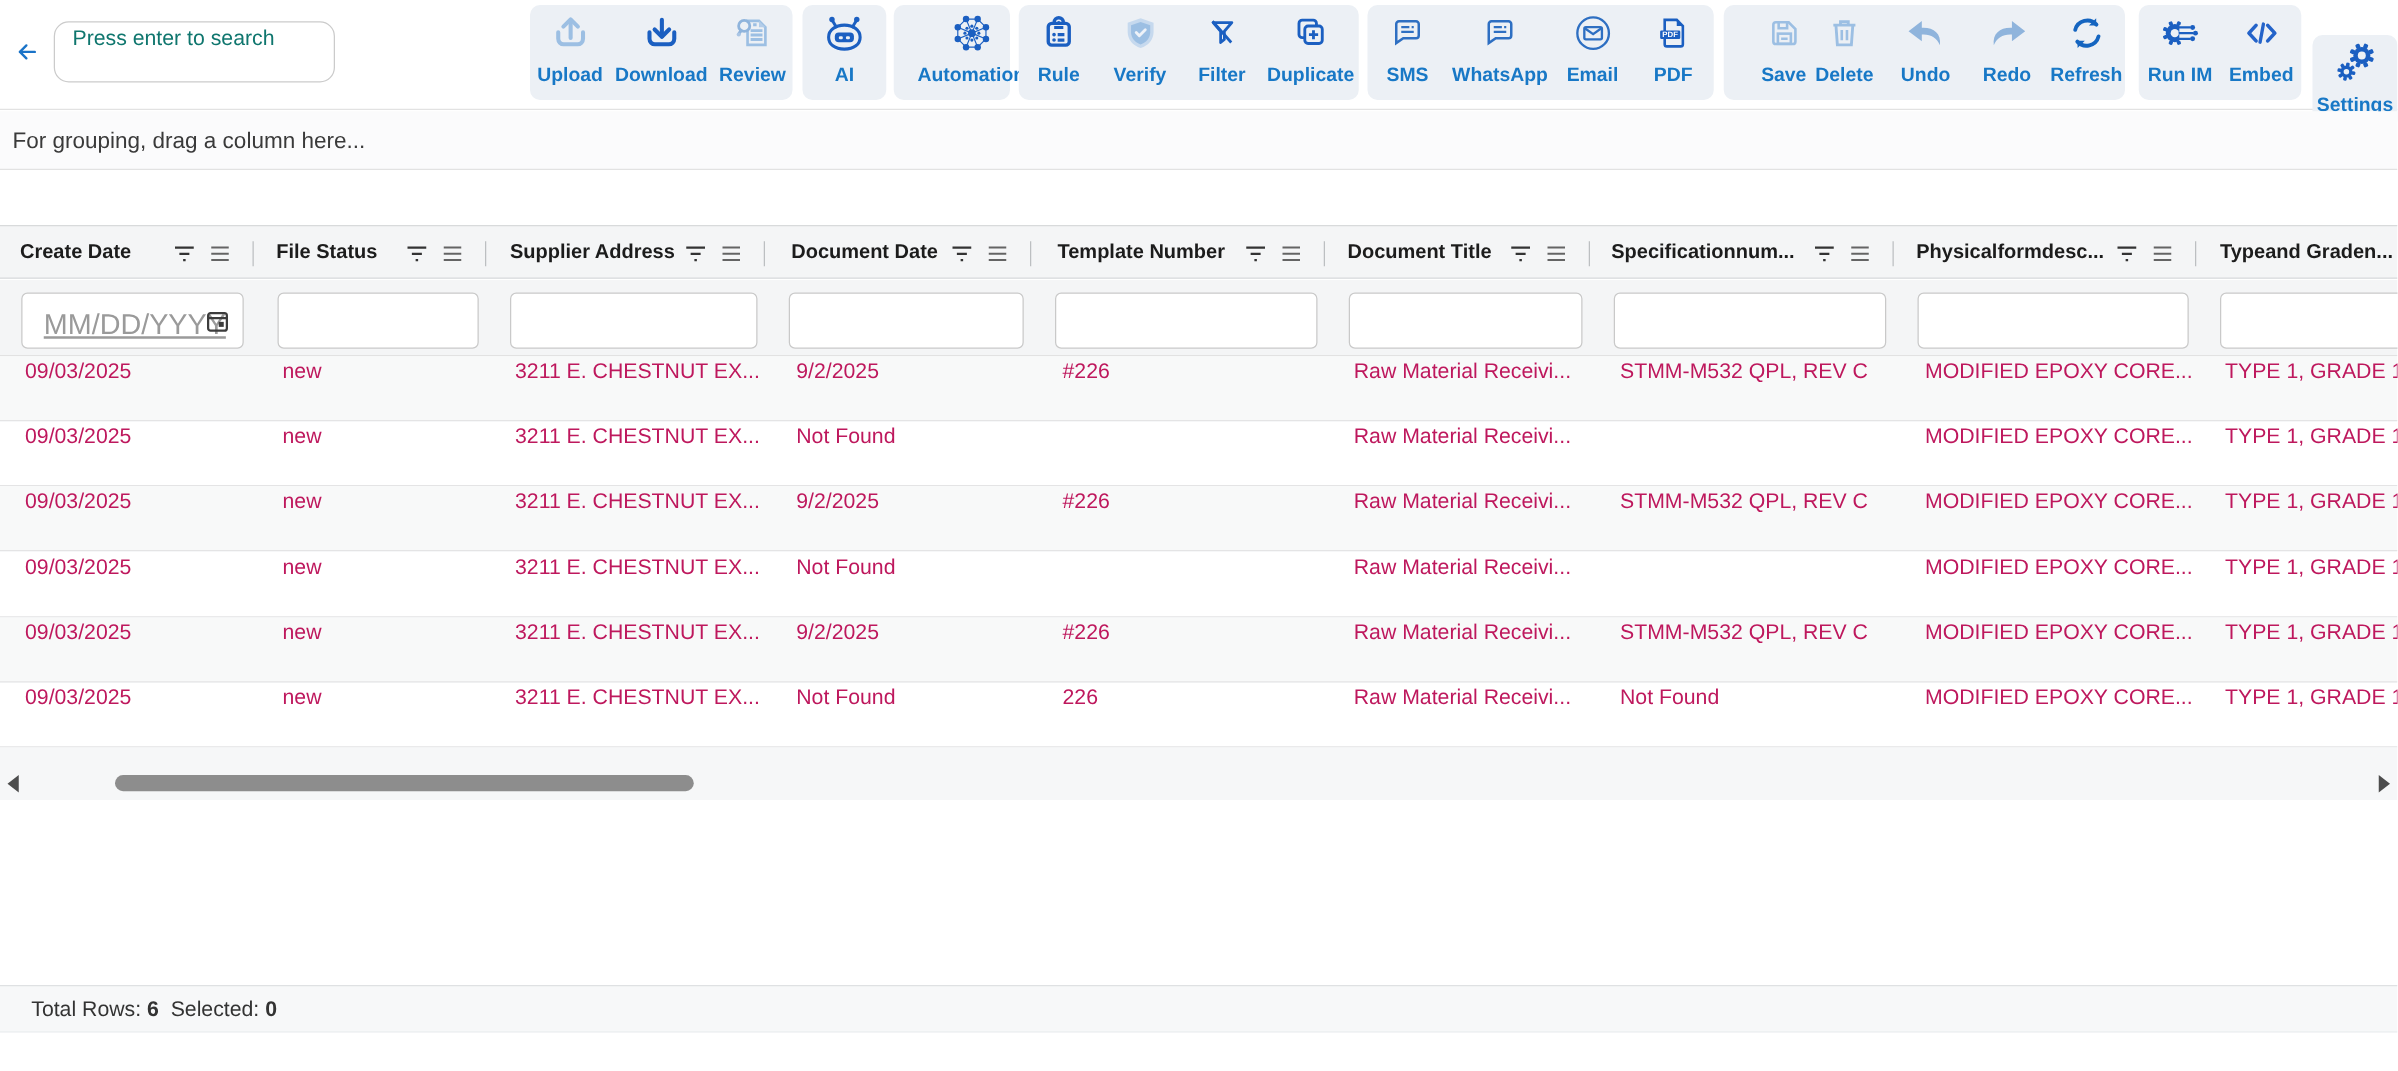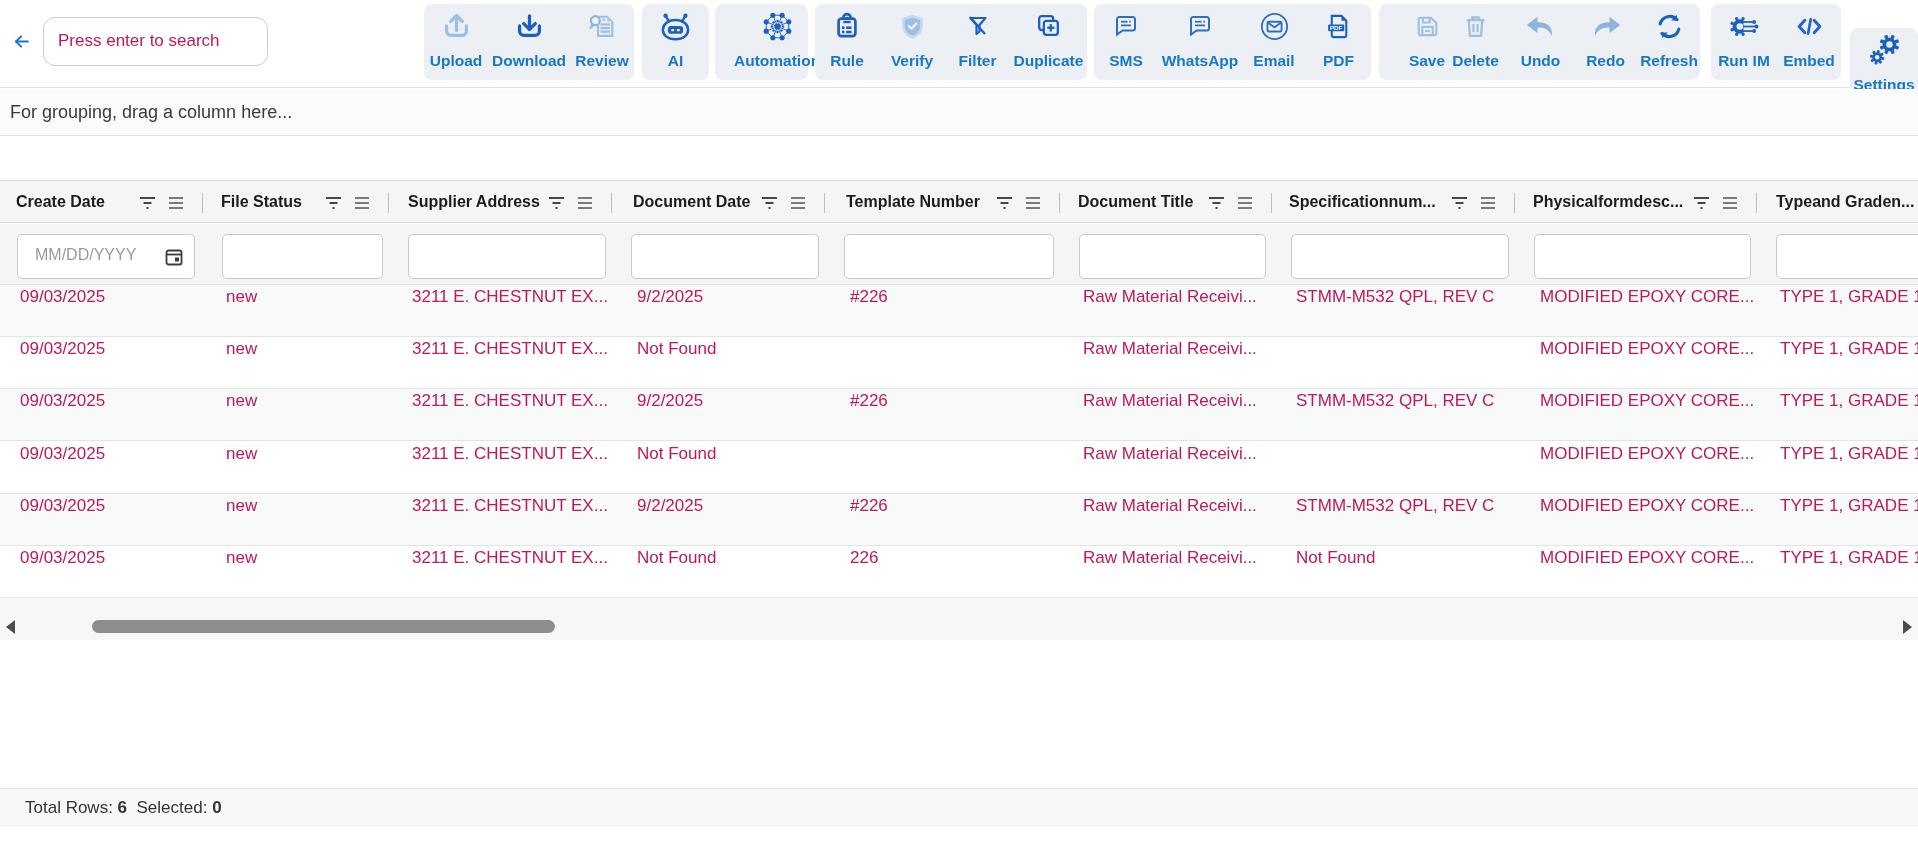--- a/index.html
+++ b/index.html
@@ -4,21 +4,21 @@
 <style>
 * { margin:0; padding:0; box-sizing:border-box; }
 html,body { width:1918px; height:857px; overflow:hidden; background:#fff;
   font-family:"Liberation Sans", sans-serif; position:relative; }
 .abs { position:absolute; }
 #toolbar { left:0; top:0; width:1918px; height:88px; background:#fff;
   border-bottom:1px solid #e2e2e2; }
 #backarrow { left:12px; top:32px; width:19px; height:19px; }
 #search { left:43px; top:17px; width:225px; height:49px; border:1px solid #cbcbcb;
   border-radius:12px; background:#fff; }
-#search span { position:absolute; left:14px; top:13px; font-size:17px; color:#be185d; }
+#search span { position:absolute; left:14px; top:3px; font-size:17px; color:#0f766e; }
 .tgroup { top:4px; height:76px; background:#ecf0f5; border-radius:8px;
   display:flex; flex-direction:row; align-items:stretch; }
 .tbtn { display:flex; flex-direction:column; align-items:center; }
 .tbtn .ic { margin-top:6px; height:32px; display:flex; align-items:center; justify-content:center; }
 .tbtn .lb { margin-top:9px; font-size:15.5px; font-weight:bold; line-height:19px; color:#1878c6; white-space:nowrap; }
 #groupbar { left:0; top:89px; width:1918px; height:47px; background:#fbfbfc;
   border-bottom:1px solid #e2e2e2; }
 #groupbar span { position:absolute; left:10px; top:13px; font-size:18px; color:#3a3a3a; }
 #ghead { left:0; top:180px; width:1918px; height:43px; background:#f4f5f6;
   border-top:1px solid #d8dadb; border-bottom:1px solid #d8dadb;padding-left:12px; }
@@ -497,21 +497,21 @@
         <line x1="1" y1="3" x2="15" y2="3"></line>
         <line x1="1" y1="8" x2="15" y2="8"></line>
         <line x1="1" y1="13" x2="15" y2="13"></line>
       </g>
     </svg>
   <div class="hsep" style="left:1756px;"></div>
   <span class="htext" style="left:1776px;">Typeand Graden...</span>
 </div>
 <div class="abs" id="gfilter">
   <div class="finput" style="left:17px;width:178px;">
-      <span style="position:absolute;left:17px;top:11px;font-size:16px;color:#9a9a9a;">MM/DD/YYYY</span>
+      <span style="position:absolute;left:17px;top:11px;font-size:23px;color:#9a9a9a;text-decoration:underline;">MM/DD/YYYY</span>
       <svg style="position:absolute;left:147px;top:13px;" width="18" height="18" viewBox="0 0 18 18">
         <rect x="1.5" y="2.5" width="15" height="14" rx="2" fill="none" stroke="#3c3c3c" stroke-width="1.8"></rect>
         <line x1="1.5" y1="6.5" x2="16.5" y2="6.5" stroke="#3c3c3c" stroke-width="1.8"></line>
         <rect x="10" y="9.5" width="4" height="4" fill="#3c3c3c"></rect>
       </svg>
     </div>
   <div class="finput" style="left:222px;width:161px;"></div>
   <div class="finput" style="left:408px;width:198px;"></div>
   <div class="finput" style="left:631px;width:188px;"></div>
   <div class="finput" style="left:844px;width:210px;"></div>

